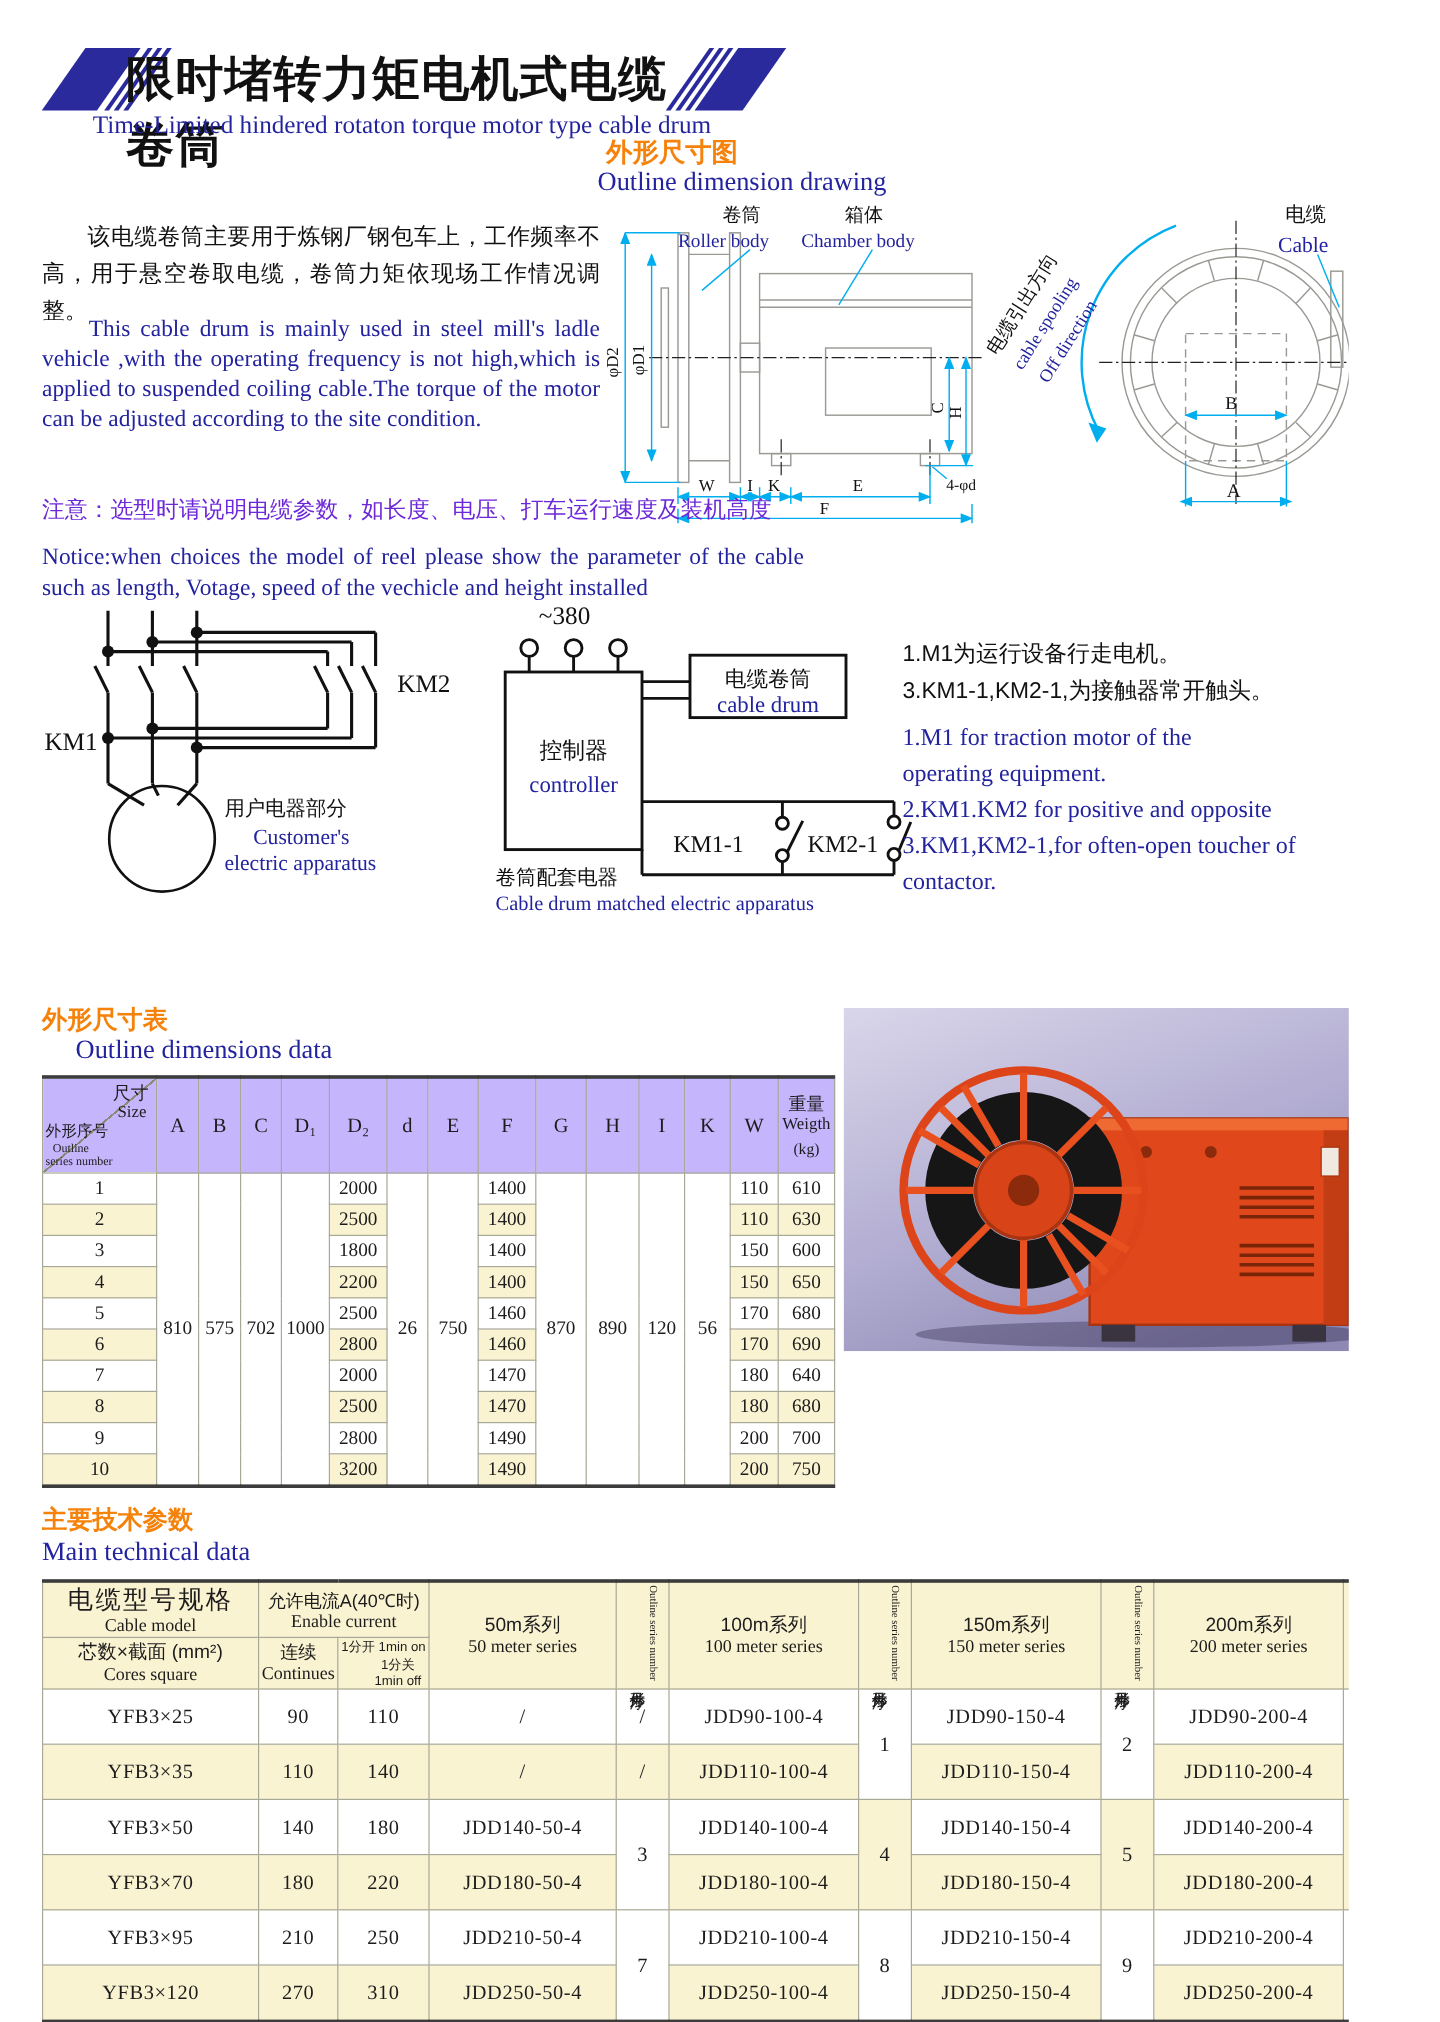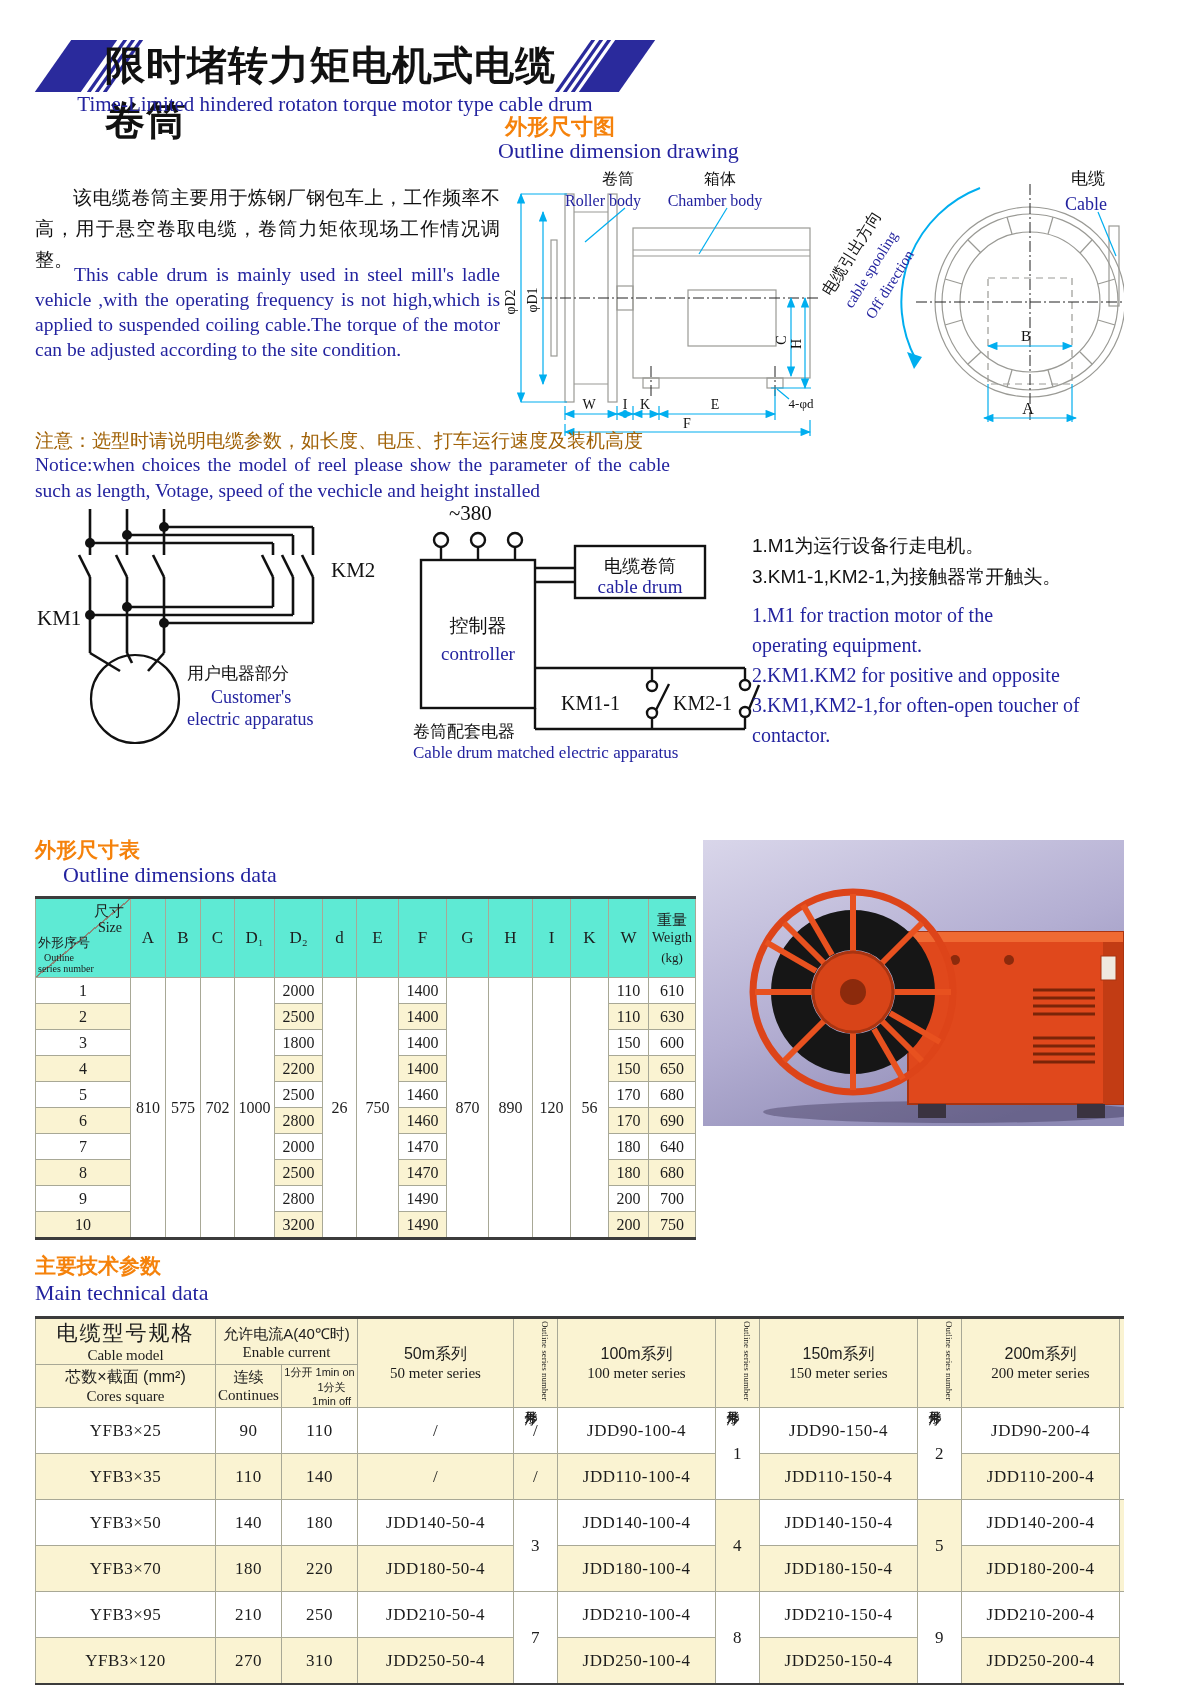--- a/index.html
+++ b/index.html
@@ -11,21 +11,21 @@
   .blue{color:#23239f;}
   .orange{color:#f5820b;}
   
   .stripeblk{position:absolute;top:0;height:52px;background:#2a2a9c;transform:skewX(-35deg);}
   .stripethin{position:absolute;top:0;height:52px;width:4px;background:#2a2a9c;transform:skewX(-35deg);}
   
   table{border-collapse:collapse;table-layout:fixed;}
   .t1{width:650px;border-top:3px solid #3c3c3c;border-bottom:3px solid #3c3c3c;}
   .t1 th,.t1 td{border:1px solid #a8a896;text-align:center;padding:0;font-weight:normal;}
   .t1 td{height:25px;font-size:16px;color:#1c1c1c;}
-  .t1 th{background:#5eead4;font-size:17px;color:#1c1c1c;}
+  .t1 th{background:#c4b5fd;font-size:17px;color:#1c1c1c;}
   .t2{width:1130px;border-top:3px solid #3c3c3c;border-bottom:3px solid #3c3c3c;}
   .t2 th,.t2 td{border:1px solid #a8a896;text-align:center;padding:0;font-weight:normal;}
   .t2 th{background:#faf3d2;color:#1c1c1c;}
   .t2 td{height:45px;font-size:17px;color:#1c1c1c;letter-spacing:0.5px;}
   .yl{background:#faf3d2;}
   .hen{font-size:15px;}
   .corner{position:relative;}
   .cornerline{position:absolute;left:0;top:0;width:100%;height:100%;
     background:linear-gradient(to bottom right,rgba(0,0,0,0) calc(50% - 0.8px),#8a8a7a calc(50% - 0.8px),#8a8a7a calc(50% + 0.8px),rgba(0,0,0,0) calc(50% + 0.8px));}
   .vtx{writing-mode:vertical-rl;display:inline-block;}
@@ -167,21 +167,21 @@
     </defs>
     <text x="228" y="185" font-size="15" fill="#111" text-anchor="middle">B</text>
     <text x="230" y="258" font-size="16" fill="#111" text-anchor="middle">A</text>
     <text class="ctxt" x="290" y="28" font-size="17" fill="#111" text-anchor="middle">电缆</text>
     <text x="288" y="54" font-size="18" fill="#23239f" text-anchor="middle">Cable</text>
     <text class="ctxt" x="58" y="100" font-size="16" fill="#111" text-anchor="middle" transform="rotate(-58 58 100)">电缆引出方向</text>
     <text x="77" y="116" font-size="15" fill="#23239f" text-anchor="middle" transform="rotate(-58 77 116)">cable spooling</text>
     <text x="96" y="131" font-size="15" fill="#23239f" text-anchor="middle" transform="rotate(-58 96 131)">Off direction</text>
   </svg>
 
-  <div class="abs cn" style="left:35px;top:428px;font-size:19px;color:#a16207;">注意：选型时请说明电缆参数，如长度、电压、打车运行速度及装机高度</div>
+  <div class="abs cn" style="left:35px;top:412px;font-size:19px;color:#6d28d9;">注意：选型时请说明电缆参数，如长度、电压、打车运行速度及装机高度</div>
   <div class="abs blue" style="left:35px;top:452px;width:635px;font-size:19.5px;line-height:26px;text-align:justify;">Notice:when choices the model of reel please show the parameter of the cable such as length, Votage, speed of the vechicle and height installed</div>
 
   <svg class="abs" style="left:35px;top:503px;" width="358" height="248" viewBox="0 0 358 248">
     <g stroke="#111" stroke-width="2.6" fill="none">
       <line x1="55" y1="6" x2="55" y2="52"></line>
         <line x1="92" y1="6" x2="92" y2="52"></line>
         <line x1="129" y1="6" x2="129" y2="52"></line>
       <line x1="44" y1="52" x2="55" y2="74"></line>
         <line x1="81" y1="52" x2="92" y2="74"></line>
         <line x1="118" y1="52" x2="129" y2="74"></line>

